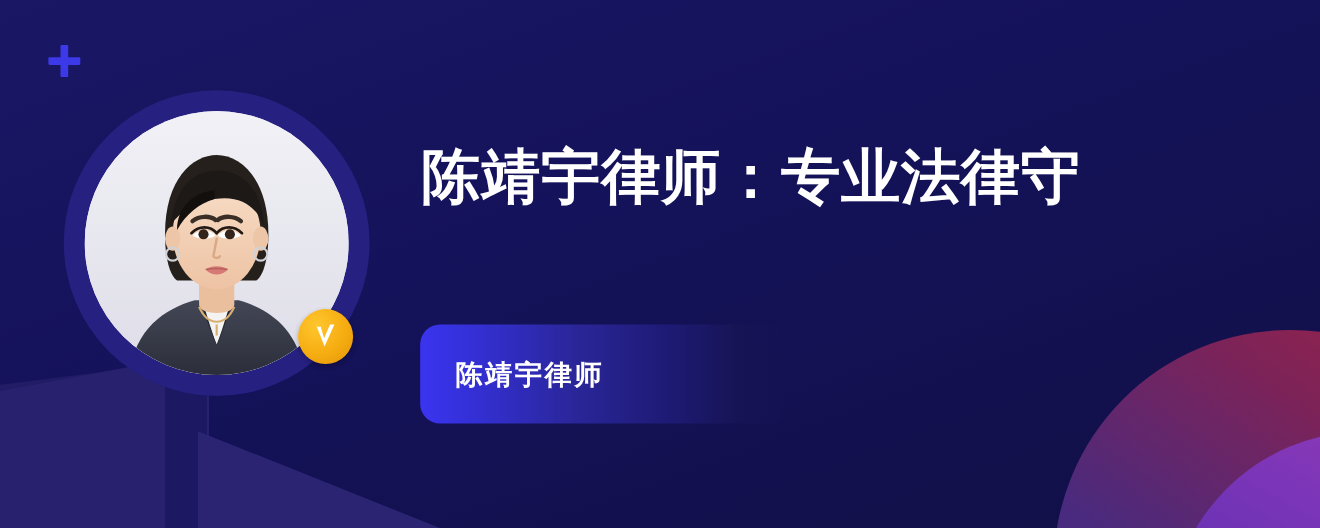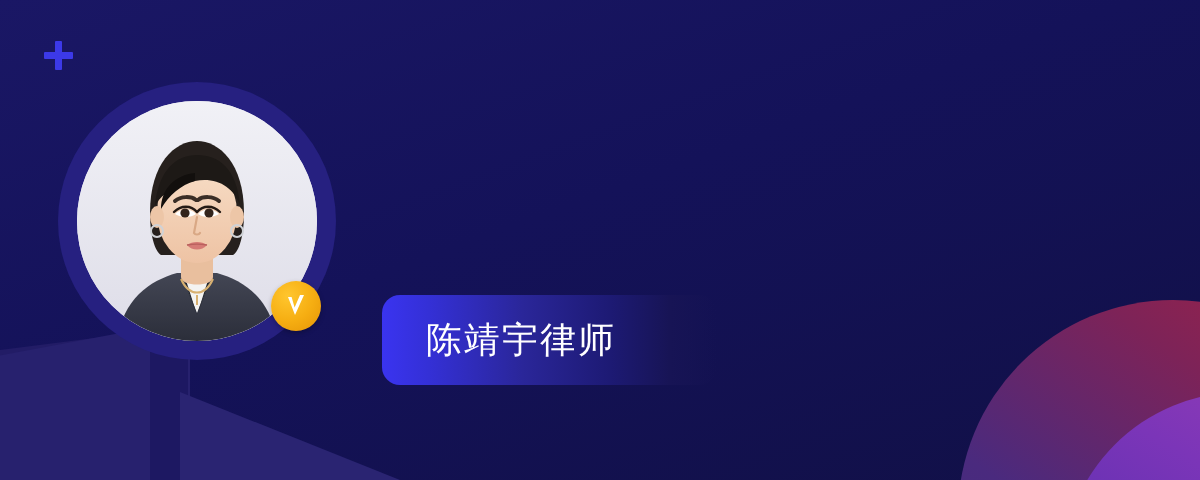--- a/index.html
+++ b/index.html
@@ -172,24 +172,24 @@
     top: 295px;
     width: 335px;
     height: 90px;
     border-radius: 18px;
     background: linear-gradient(90deg, #3a34f0 0%, #3430d6 14%, #2a2699 42%, #1d1a74 68%, #171455 86%, rgba(20,18,89,0) 100%);
     display: flex;
     align-items: center;
   }
   .name-pill-label {
     color: #ffffff;
-    font-size: 36px;
-    font-weight: 400;
+    font-size: 25px;
+    font-weight: 700;
     letter-spacing: 2px;
-    margin-left: 44px;
+    margin-left: 32px;
     white-space: nowrap;
   }
 </style>
 </head>
 <body>
 
 <div id="banner">
 
   <div class="bg-base"></div>
 
@@ -270,19 +270,20 @@
     </div>
 
     <div class="verified-badge">
       <svg viewBox="0 0 32 32" xmlns="http://www.w3.org/2000/svg" aria-hidden="true">
         <path d="M8 7 L15 25 L24 5 L20 5 L14.6 17.5 L11.6 7 Z" fill="#ffffff"></path>
       </svg>
     </div>
   </div>
 
   <div class="headline">
+    <span class="ln">陈靖宇律师：专业法律守</span>
   </div>
 
   <div class="name-pill">
     <span class="name-pill-label">陈靖宇律师</span>
   </div>
 
 </div>
 
 </body></html>

